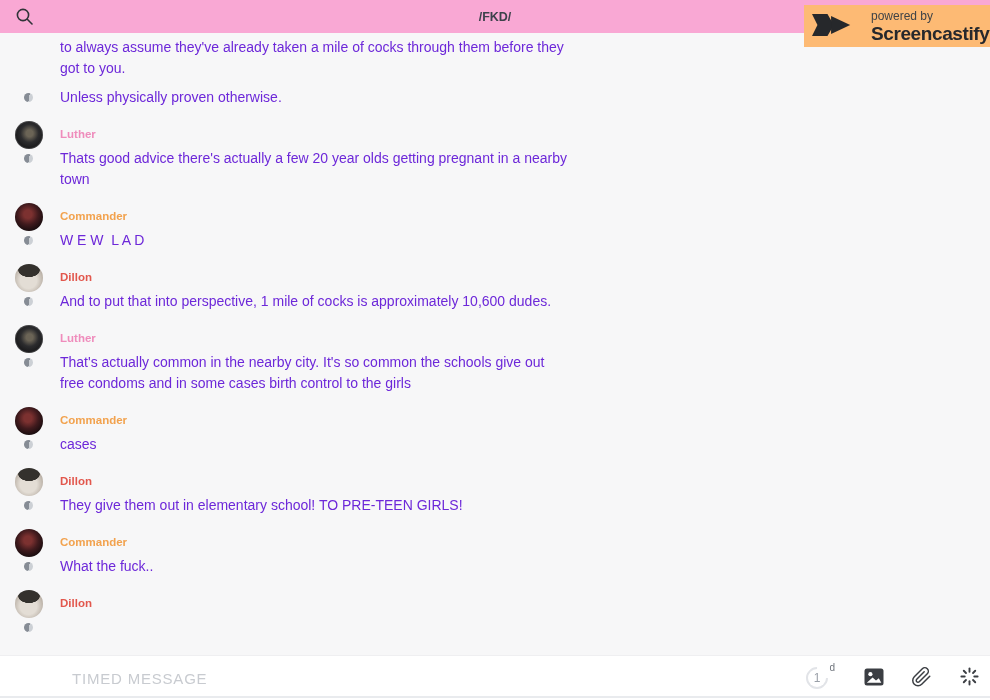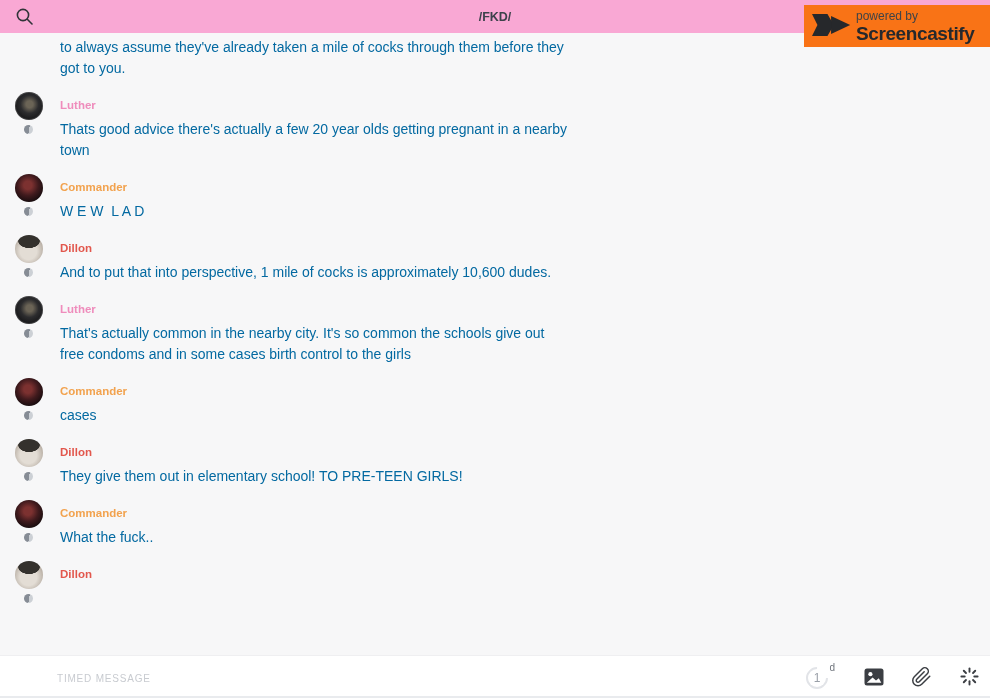--- a/index.html
+++ b/index.html
@@ -25,21 +25,21 @@
   .phone-btn { position:absolute; right:28px; top:7px; width:18px; height:18px; z-index:40; background:none; border:none; cursor:pointer; }
   .info-btn {
     position:absolute; right:-7px; top:9px; width:16px; height:16px; z-index:40;
     border:1.5px solid #a6abb2; border-radius:50%; background:#fff;
     color:#a6abb2; font-size:9px; font-weight:700; text-align:center; line-height:13px; cursor:pointer;
   }
 
   
   .watermark {
     position:absolute; top:5px; right:0; width:186px; height:42px;
-    background:#f97316; z-index:30; display:flex; align-items:center; overflow:hidden;
+    background:#fdba74; z-index:30; display:flex; align-items:center; overflow:hidden;gap:15px;
   }
   .wm-logo { flex:none; margin:2px 4px 0 8px; }
   .wm-text { display:flex; flex-direction:column; line-height:1; }
   .wm-powered { font-size:12px; color:#3f4347; margin-bottom:2px; }
   .wm-brand { font-size:19px; font-weight:700; color:#26282c; letter-spacing:-0.4px; white-space:nowrap;text-align:center; }
 
   
   .chat {
     position:absolute; top:33px; left:0; right:0; bottom:45px;
     background:#f7f7f8; overflow:hidden; padding-top:1px;
@@ -65,34 +65,34 @@
   }
   .timer-dot {
     position:absolute; left:24px; width:9px; height:9px; border-radius:50%;
     background: linear-gradient(100deg, #868c95 0 55%, #ccd0d5 55%);
   }
   .group.named .timer-dot { top:33px; }
   .group.followup .timer-dot { top:6px; }
   .content { padding-right:20px; }
   .uname { font-size:11.5px; font-weight:700; line-height:16px; margin:5px 0 6px; }
   .msg-text {
-    font-size:14px; line-height:21px; color:#0369a1; max-width:508px; white-space:pre-wrap;
+    font-size:14px; line-height:21px; color:#6d28d9; max-width:508px; white-space:pre-wrap;
   }
 
   
   .composer {
     position:absolute; left:0; right:0; bottom:0; height:45px;
     background:#ffffff; z-index:15; border-top:1px solid #efeff1;
     display:flex; align-items:center;
   }
   .composer::after { content:''; position:absolute; left:0; right:0; bottom:2px; height:2px; background:#e9ebee; }
   .msg-input {
     flex:1; height:100%; border:none; outline:none; background:transparent;
-    padding-left:57px; font-family:"Liberation Sans", sans-serif;
-    font-size:10px; letter-spacing:0.8px; color:#4b505a;
+    padding-left:72px; font-family:"Liberation Sans", sans-serif;
+    font-size:15px; letter-spacing:0.8px; color:#4b505a;
   }
   .msg-input::placeholder { color:#c8cbd0; }
   .composer-icons { display:flex; align-items:center; gap:27px; padding-right:10px; }
   .icon-btn { background:none; border:none; cursor:pointer; display:flex; align-items:center; justify-content:center; padding:0; }
 
   .timer-chip { position:relative; width:24px; height:24px; margin-right:8px; }
   .timer-ring {
     position:absolute; inset:1px; border:2px solid #e2e4e8; border-top-color:transparent;
     border-radius:50%; transform:rotate(45deg);
   }
@@ -138,20 +138,28 @@
   </span>
 </div>
 
 <div class="chat" id="chat">
     <div class="group continuation">
       <div class="gutter"></div>
       <div class="content">
         <p class="msg-text">to always assume they've already taken a mile of cocks through them before they got to you.</p>
       </div>
     </div>
+    <div class="group followup">
+      <div class="gutter">
+        <span class="timer-dot"></span>
+      </div>
+      <div class="content">
+        <p class="msg-text">Unless physically proven otherwise.</p>
+      </div>
+    </div>
     <div class="group named">
       <div class="gutter">
         <div class="avatar avatar-luther"></div>
         <span class="timer-dot"></span>
       </div>
       <div class="content">
         <div class="uname" style="color: rgb(239, 140, 188);">Luther</div>
         <p class="msg-text">Thats good advice there's actually a few 20 year olds getting pregnant in a nearby town</p>
       </div>
     </div>

